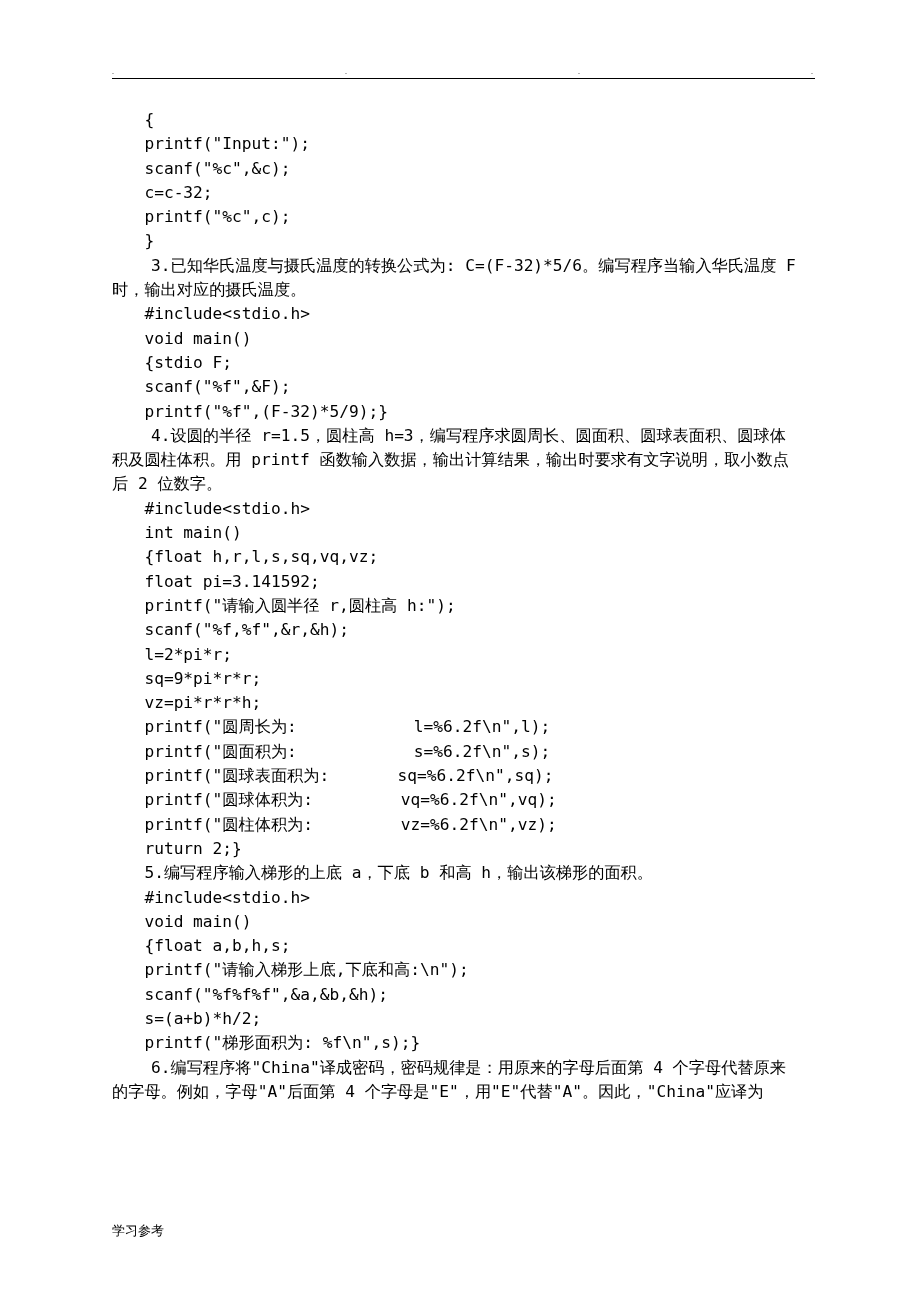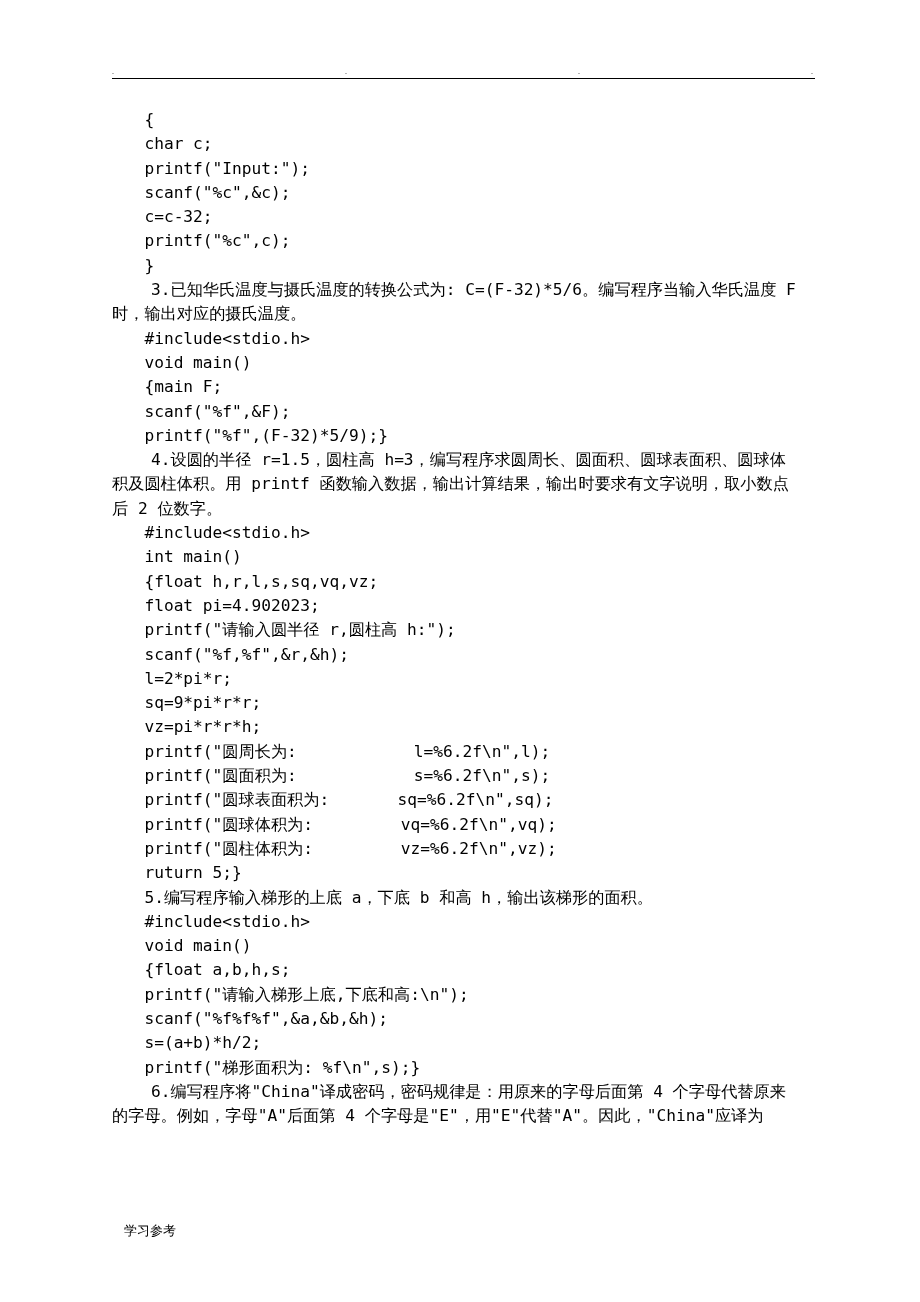--- a/index.html
+++ b/index.html
@@ -41,71 +41,70 @@
     line-height: 1.50;
   }
   .content p {
     margin: 0;
     white-space: pre;
     font-family: "SimSun", "宋体", "NSimSun", monospace;
   }
   .indent { padding-left: 2.0em; }
   .footer {
     position: absolute;
-    left: 124px;
+    left: 112px;
     bottom: 62px;
     font-size: 13px;
     font-family: "SimSun", "宋体", serif;
   }
 </style>
 </head>
 <body>
 
 <div class="page">
 
   <div class="header-dots">
     <span>.</span>
     <span>.</span>
     <span>.</span>
     <span>.</span>
   </div>
 
   <div class="content">
     <p class="indent">{</p>
-    <p class="indent">char c;</p>
     <p class="indent">printf("Input:");</p>
     <p class="indent">scanf("%c",&amp;c);</p>
     <p class="indent">c=c-32;</p>
     <p class="indent">printf("%c",c);</p>
     <p class="indent">}</p>
     <p>    3.已知华氏温度与摄氏温度的转换公式为: C=(F-32)*5/6。编写程序当输入华氏温度 F</p>
     <p>时，输出对应的摄氏温度。</p>
     <p class="indent">#include&lt;stdio.h&gt;</p>
     <p class="indent">void main()</p>
-    <p class="indent">{main F;</p>
+    <p class="indent">{stdio F;</p>
     <p class="indent">scanf("%f",&amp;F);</p>
     <p class="indent">printf("%f",(F-32)*5/9);}</p>
     <p>    4.设圆的半径 r=1.5，圆柱高 h=3，编写程序求圆周长、圆面积、圆球表面积、圆球体</p>
     <p>积及圆柱体积。用 printf 函数输入数据，输出计算结果，输出时要求有文字说明，取小数点</p>
     <p>后 2 位数字。</p>
     <p class="indent">#include&lt;stdio.h&gt;</p>
     <p class="indent">int main()</p>
     <p class="indent">{float h,r,l,s,sq,vq,vz;</p>
-    <p class="indent">float pi=4.902023;</p>
+    <p class="indent">float pi=3.141592;</p>
     <p class="indent">printf("请输入圆半径 r,圆柱高 h:");</p>
     <p class="indent">scanf("%f,%f",&amp;r,&amp;h);</p>
     <p class="indent">l=2*pi*r;</p>
     <p class="indent">sq=9*pi*r*r;</p>
     <p class="indent">vz=pi*r*r*h;</p>
     <p class="indent">printf("圆周长为:            l=%6.2f\n",l);</p>
     <p class="indent">printf("圆面积为:            s=%6.2f\n",s);</p>
     <p class="indent">printf("圆球表面积为:       sq=%6.2f\n",sq);</p>
     <p class="indent">printf("圆球体积为:         vq=%6.2f\n",vq);</p>
     <p class="indent">printf("圆柱体积为:         vz=%6.2f\n",vz);</p>
-    <p class="indent">ruturn 5;}</p>
+    <p class="indent">ruturn 2;}</p>
     <p class="indent">5.编写程序输入梯形的上底 a，下底 b 和高 h，输出该梯形的面积。</p>
     <p class="indent">#include&lt;stdio.h&gt;</p>
     <p class="indent">void main()</p>
     <p class="indent">{float a,b,h,s;</p>
     <p class="indent">printf("请输入梯形上底,下底和高:\n");</p>
     <p class="indent">scanf("%f%f%f",&amp;a,&amp;b,&amp;h);</p>
     <p class="indent">s=(a+b)*h/2;</p>
     <p class="indent">printf("梯形面积为: %f\n",s);}</p>
     <p>    6.编写程序将"China"译成密码，密码规律是：用原来的字母后面第 4 个字母代替原来</p>
     <p>的字母。例如，字母"A"后面第 4 个字母是"E"，用"E"代替"A"。因此，"China"应译为</p>

